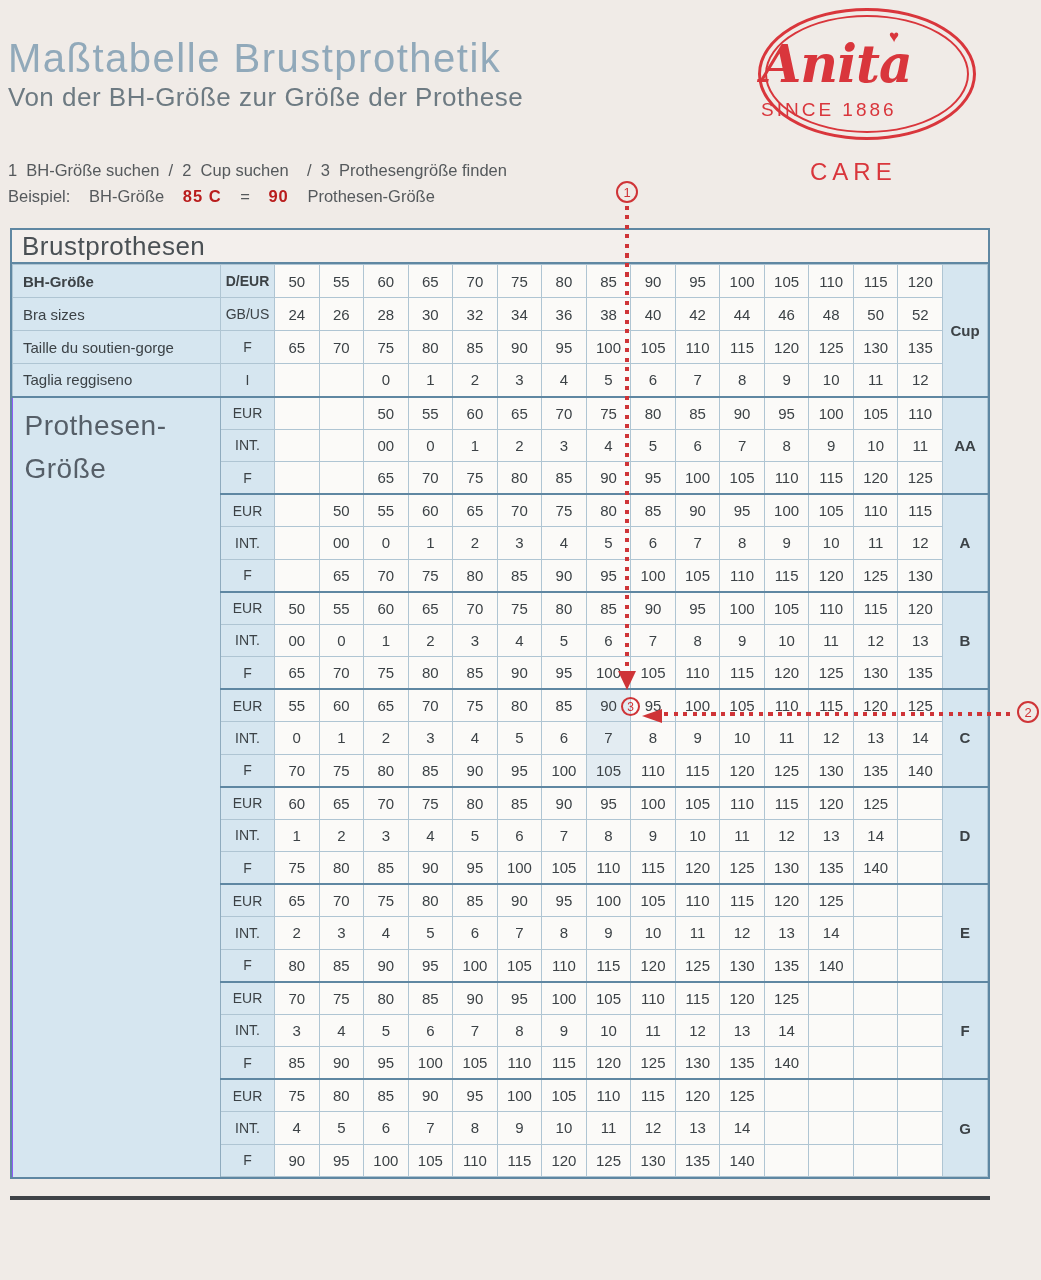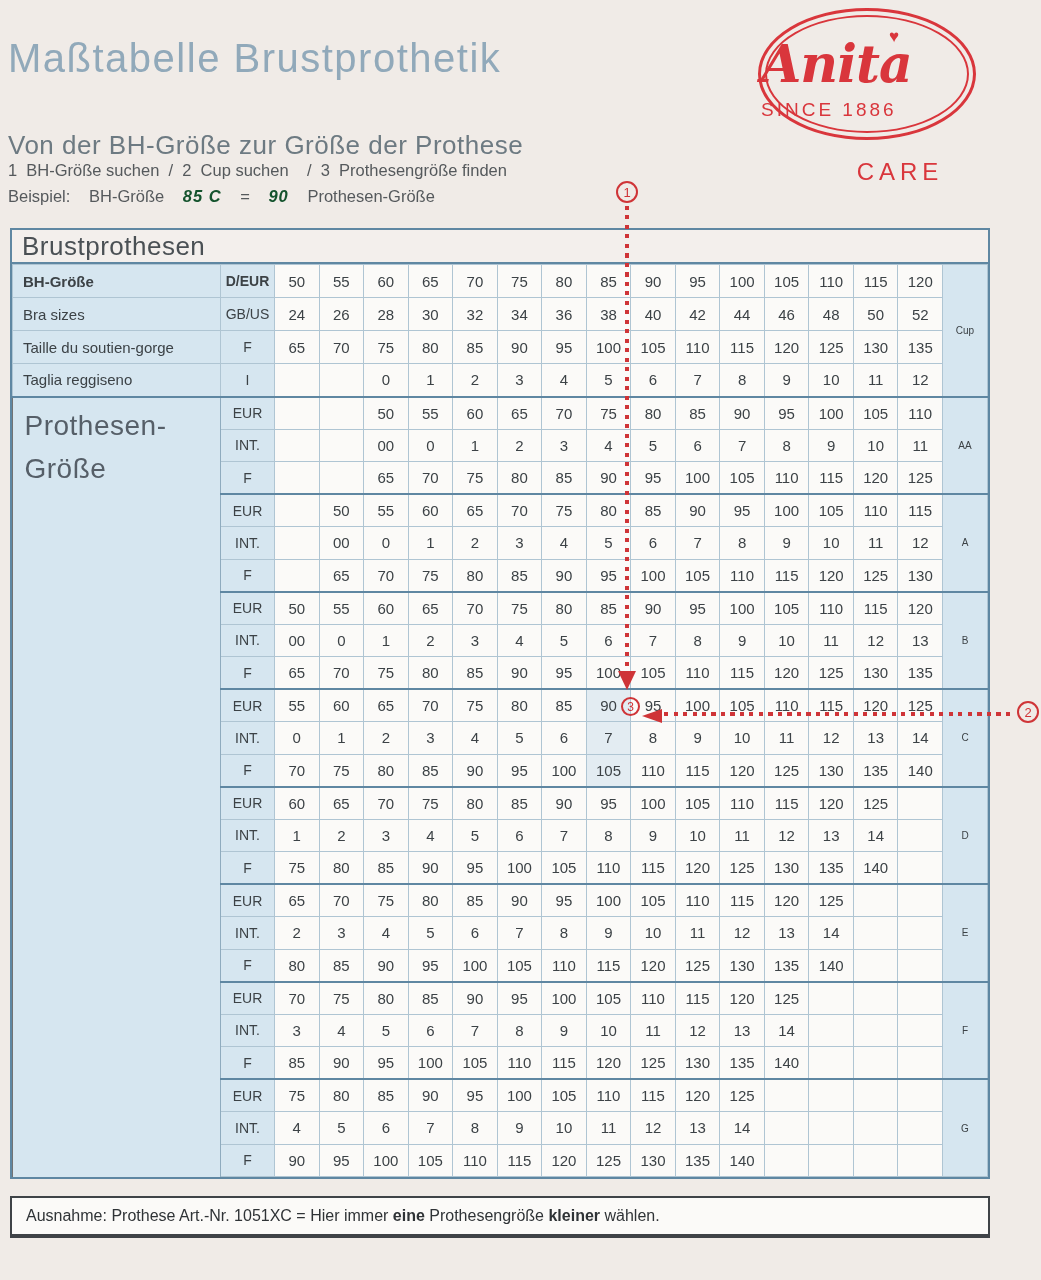--- a/index.html
+++ b/index.html
@@ -11,32 +11,32 @@
     color:#3c4246;
     overflow:hidden;
   }
   
   .page-title{
     position:absolute; left:8px; top:36px;
     font-size:40px; letter-spacing:1.5px; color:#91a9ba; font-weight:400;
   }
   .page-subtitle{
     position:absolute; left:8px; top:82px;
-    font-size:26px; letter-spacing:0.5px; color:#6d7a82; font-weight:400;margin-top:48px;
+    font-size:26px; letter-spacing:0.5px; color:#6d7a82; font-weight:400;
   }
   .steps-line{
     position:absolute; left:8px; top:161px;
     font-size:16.5px; color:#55595c; white-space:pre;
   }
   .example-line{
     position:absolute; left:8px; top:187px;
     font-size:16.5px; color:#55595c;
   }
   .example-line .sp{ margin-right:14px;text-align:right; }
-  .example-line .b{ font-weight:bold; color:#14532d; letter-spacing:1px;font-style:italic; }
+  .example-line .b{ font-weight:bold; color:#b91c1c; letter-spacing:1px; }
   
   .logo-oval{
     position:absolute; left:758px; top:8px; width:218px; height:132px;
     border:3px solid #d9363c; border-radius:50%;
   }
   .logo-oval .inner{
     position:absolute; left:4px; top:4px; right:4px; bottom:4px;
     border:2px solid #d9363c; border-radius:50%;
   }
   .logo-word{
@@ -46,45 +46,45 @@
     letter-spacing:-1px;
   }
   .logo-heart{
     position:absolute; left:128px; top:16px; font-size:17px; color:#d9363c;
   }
   .logo-since{
     position:absolute; left:0; top:88px; width:100%; 
     font-size:19px; letter-spacing:3px; color:#d9363c;
   }
   .logo-care{
-    position:absolute; left:840px; top:158px; width:120px; text-align:center;
+    position:absolute; left:810px; top:158px; width:120px; text-align:left;
     font-size:24px; letter-spacing:5px; color:#d9363c; font-weight:400;
   }
   
   .tbl-wrap{
     position:absolute; left:10px; top:228px; width:980px;
-    border:2px solid #5f87a2; background:#737373;
+    border:2px solid #5f87a2; background:#8b5cf6;
   }
   .tbl-title{
     height:34px; background:#f3efec; border-bottom:2px solid #5f87a2;
     font-size:26px; color:#4a5054; letter-spacing:0.5px;
     padding-left:10px; line-height:33px; font-weight:400;
   }
   table{ border-collapse:collapse; table-layout:fixed; width:100%; }
   td{
     border:1px solid #afc5d3; height:33px; text-align:center;
     vertical-align:middle; font-size:15px; color:#3c4246;
     background:#fbfaf8; overflow:hidden;
   }
   tr.grow td{ height:32.5px; }
   td.lab{ text-align:left; padding-left:10px; background:#d6e6f0; font-size:15px; }
   td.lab.b{ font-weight:bold; }
   td.unit{ background:#d6e6f0; font-size:14px; }
   td.unit.b{ font-weight:bold; }
-  td.cupcell, td.letter{ background:#d6e6f0; font-weight:normal; font-size:10px; }
+  td.cupcell, td.letter{ background:#d6e6f0; font-weight:bold; font-size:15px; }
   td.leftpanel{
     background:#d6e6f0; text-align:left; vertical-align:top; border:none;
     border-right:1px solid #8fabbe;
   }
   td.hl{ background:#e3ecf2; }
   tr.gfirst td{ border-top:2px solid #5f87a2; }
   .pg-label{
     padding:6px 0 0 12px; font-size:28px; color:#565f68;
     letter-spacing:0.5px; line-height:1.55; font-weight:400;
   }
@@ -697,16 +697,13 @@
 
 <div class="annot-circle" id="circ1">1</div>
 <div class="vdots"></div>
 <div class="arrow-down"></div>
 <div class="annot-circle" id="circ3">3</div>
 <div class="arrow-left"></div>
 <div class="hdots"></div>
 <div class="annot-circle" id="circ2">2</div>
 
 <div class="note-box">
-  <div class="note-row first">
-    <span>Ausnahme: Prothese Art.-Nr. 1051XC = Hier immer </span><span class="b">eine</span><span> Prothesengröße </span><span class="b">kleiner</span><span> wählen.</span>
-  </div>
 </div>
 
 </body></html>

